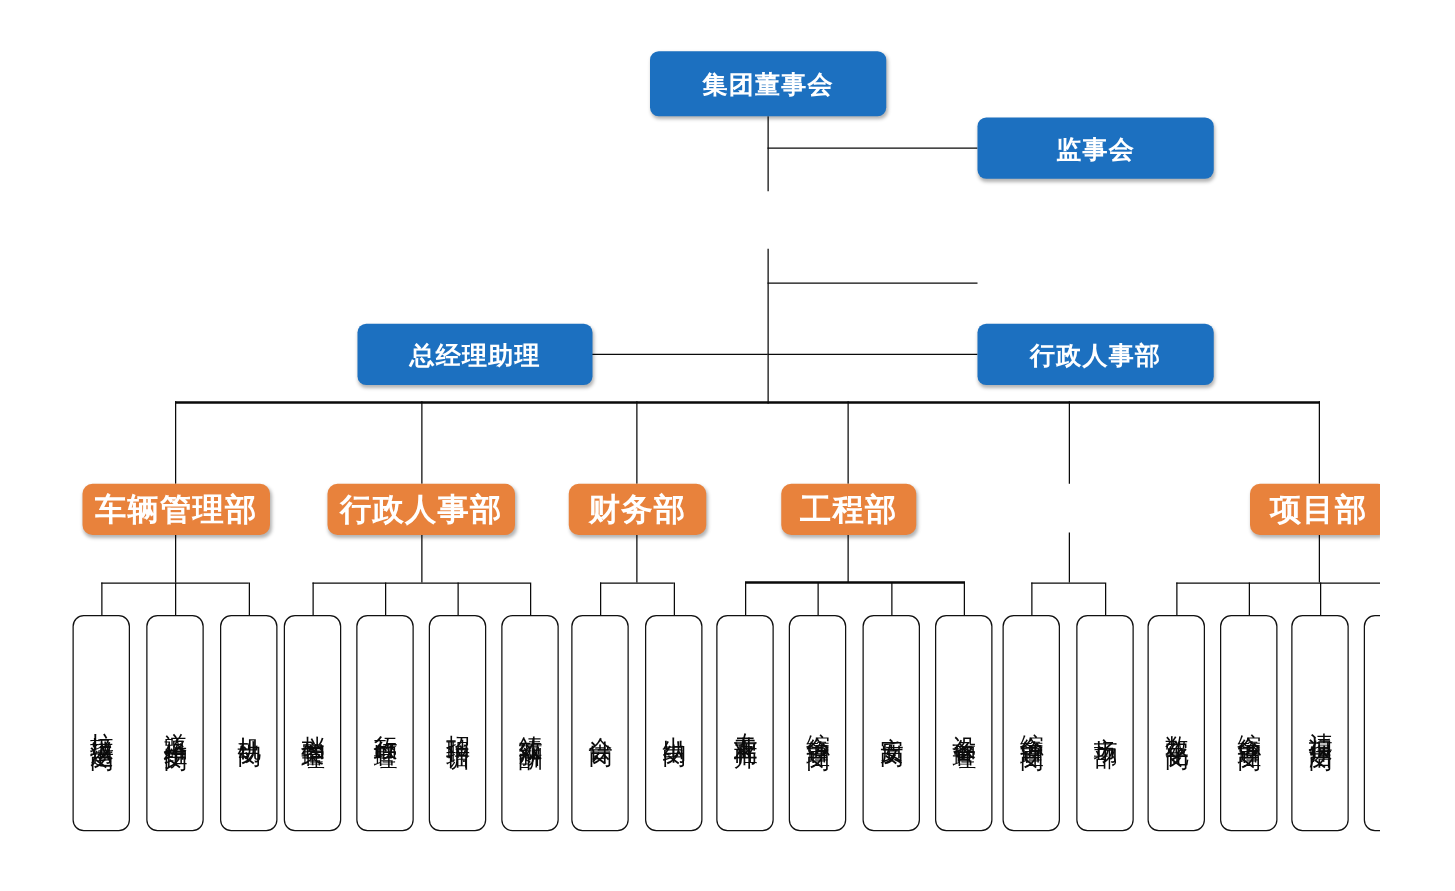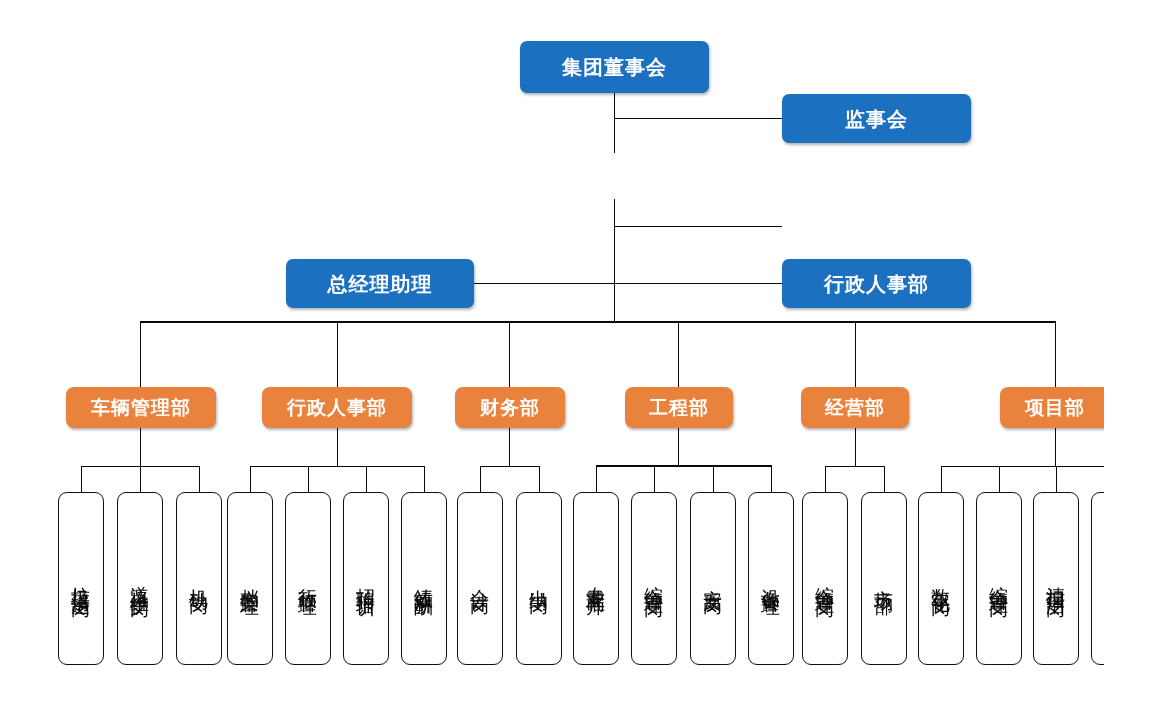--- a/index.html
+++ b/index.html
@@ -43,21 +43,21 @@
     border-radius: 7px;
     font-size: 20px;
     font-weight: 700;
     letter-spacing: 1px;
     box-shadow: 1px 2px 3px rgba(0,0,0,0.30);
   }
   .node.orange {
     background: #E8823C;
     color: #ffffff;
     border-radius: 8px;
-    font-size: 19px;
+    font-size: 25px;
     font-weight: 700;
     letter-spacing: 1px;
     box-shadow: 1px 2px 3px rgba(0,0,0,0.30);
   }
   .node.leaf {
     background: #ffffff;
     color: #0a0a0a;
     border: 1.6px solid #111111;
     border-radius: 9px;
     font-size: 19px;
@@ -140,21 +140,20 @@
 
 
   <div class="node blue" style="left:734px; top:259px; width:189px; height:49px;">行政人事部</div>
 
   <div class="node blue" style="left:238px; top:259px; width:188px; height:49px;">总经理助理</div>
 
   <div class="node orange" style="left:18px; top:387px; width:150px; height:41px;">车辆管理部</div>
   <div class="node orange" style="left:214px; top:387px; width:150px; height:41px;text-align:center;">行政人事部</div>
   <div class="node orange" style="left:577px; top:387px; width:108px; height:41px;">工程部</div>
   <div class="node orange" style="left:407px; top:387px; width:110px; height:41px;">财务部</div>
-  <div class="node orange" style="left:753px; top:387px; width:108px; height:41px;">经营部</div>
   <div class="node orange" style="left:952px; top:387px; width:110px; height:41px;">项目部</div>
 
   <div class="node leaf" style="left:10px; top:492px; width:46px; height:173px;">垃圾清运岗</div>
   <div class="node leaf" style="left:69px; top:492px; width:46px; height:173px;">道路维护岗</div>
   <div class="node leaf" style="left:128px; top:492px; width:46px; height:173px;">机动岗</div>
 
   <div class="node leaf" style="left:179px; top:492px; width:46px; height:173px;">档案管理</div>
   <div class="node leaf" style="left:237px; top:492px; width:46px; height:173px;">行政管理</div>
   <div class="node leaf" style="left:295px; top:492px; width:46px; height:173px;">招聘培训</div>
   <div class="node leaf" style="left:353px; top:492px; width:46px; height:173px;">绩效薪酬</div>

